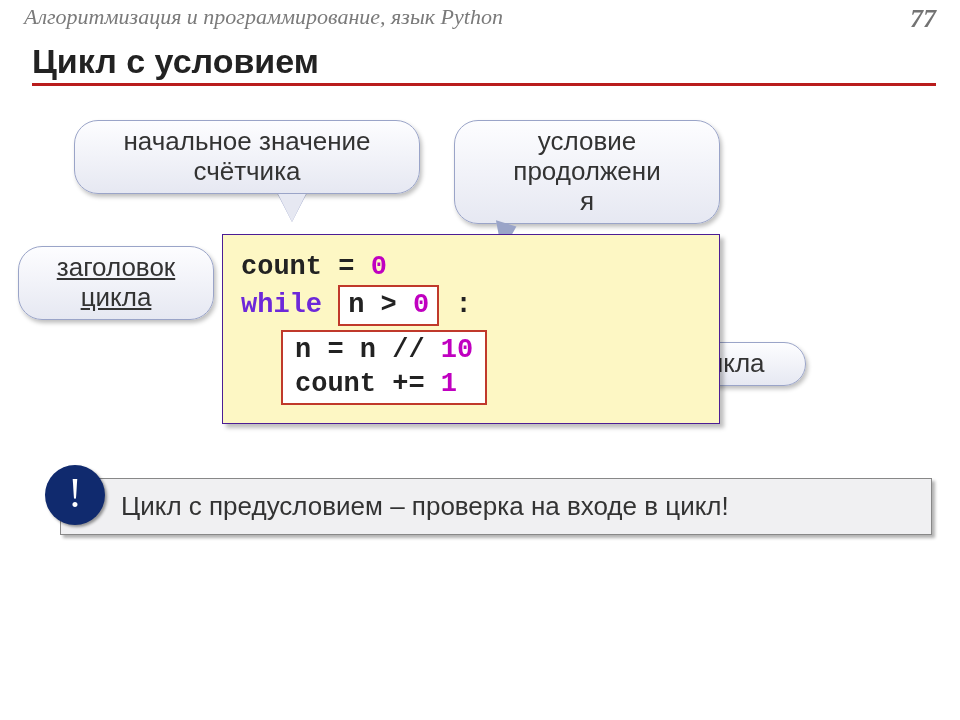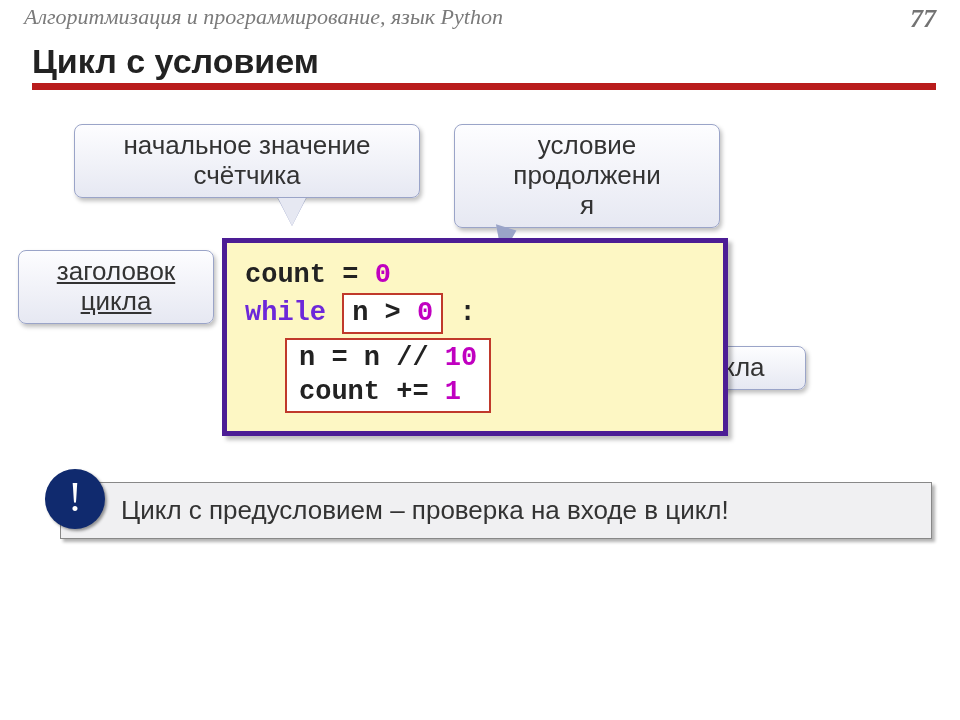--- a/index.html
+++ b/index.html
@@ -26,35 +26,35 @@
   .pagenum {
     font-weight: bold;
     font-size: 26px;
     color: #737373;
   }
   .title {
     margin: 8px 24px 0 32px;
     font-size: 34px;
     font-weight: bold;
     color: #222;
-    border-bottom: 7px solid #b91c1c;
+    border-bottom: 3px solid #b91c1c;
     padding-bottom: 2px;
   }
 
   .stage {
     position: relative;
     margin-top: 30px;
     height: 300px;
   }
 
   .callout {
     position: absolute;
     background: linear-gradient(#fdfdff, #e6e8f2);
     border: 1px solid #9aa4c8;
-    border-radius: 8px;
+    border-radius: 24px;
     box-shadow: 2px 3px 4px rgba(0,0,0,.25);
     padding: 6px 22px;
     font-size: 26px;
     color: #333;
     text-align: center;
     line-height: 1.15;
   }
   .ptr {
     position: absolute;
     width: 0; height: 0;
@@ -105,21 +105,21 @@
     z-index:-1;
   }
 
   .codebox {
     position: absolute;
     left: 222px;
     top: 118px;
     width: 460px;
     padding: 14px 18px 18px 18px;
     background: #fdf7c4;
-    border: 5px solid #4c1d95;
+    border: 1px solid #4c1d95;
     box-shadow: 4px 4px 4px rgba(0,0,0,.25);
     font-family: "Courier New", monospace;
     font-weight: bold;
     font-size: 27px;
     color: #222;
     line-height: 1.35;
   }
   .blue { color: #6d28d9; }
   .mag  { color: #c000c0; }
   .frame {

